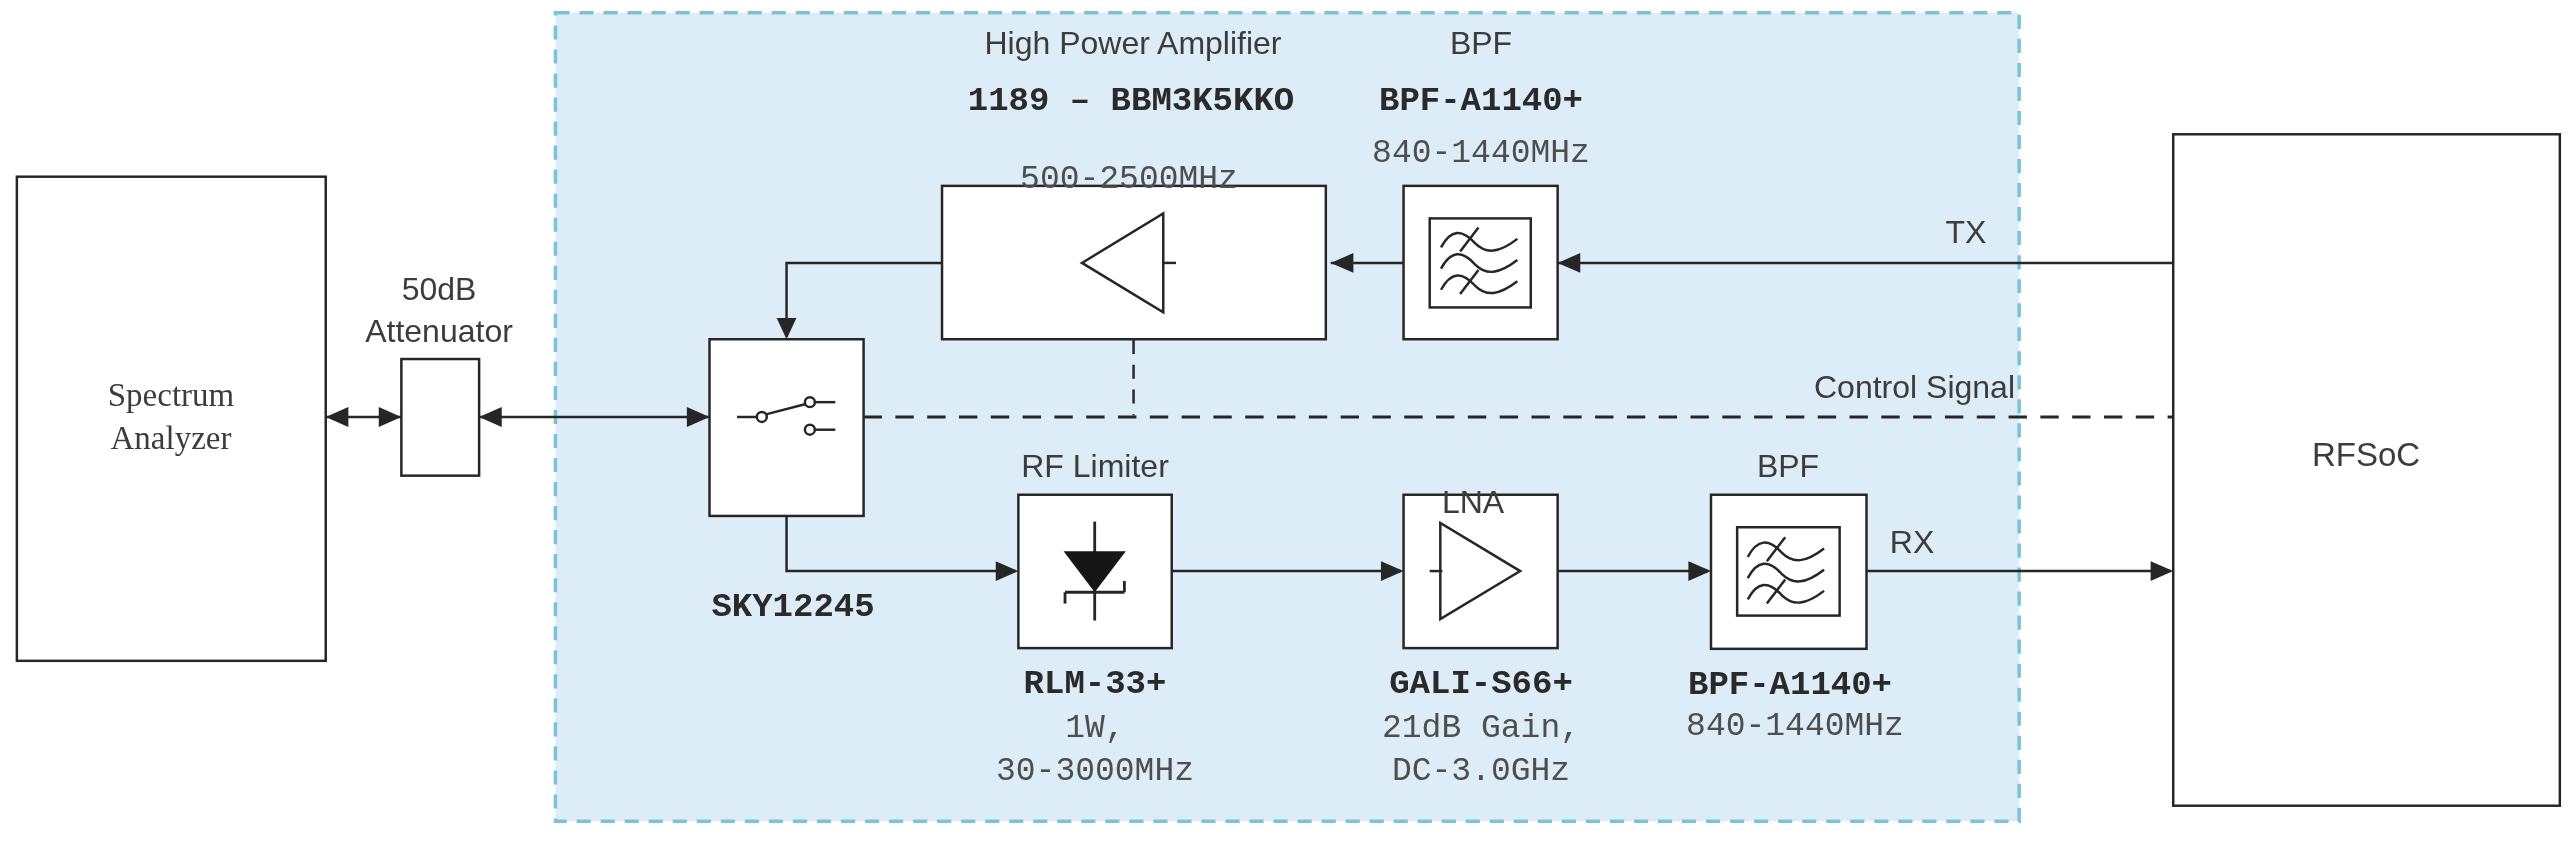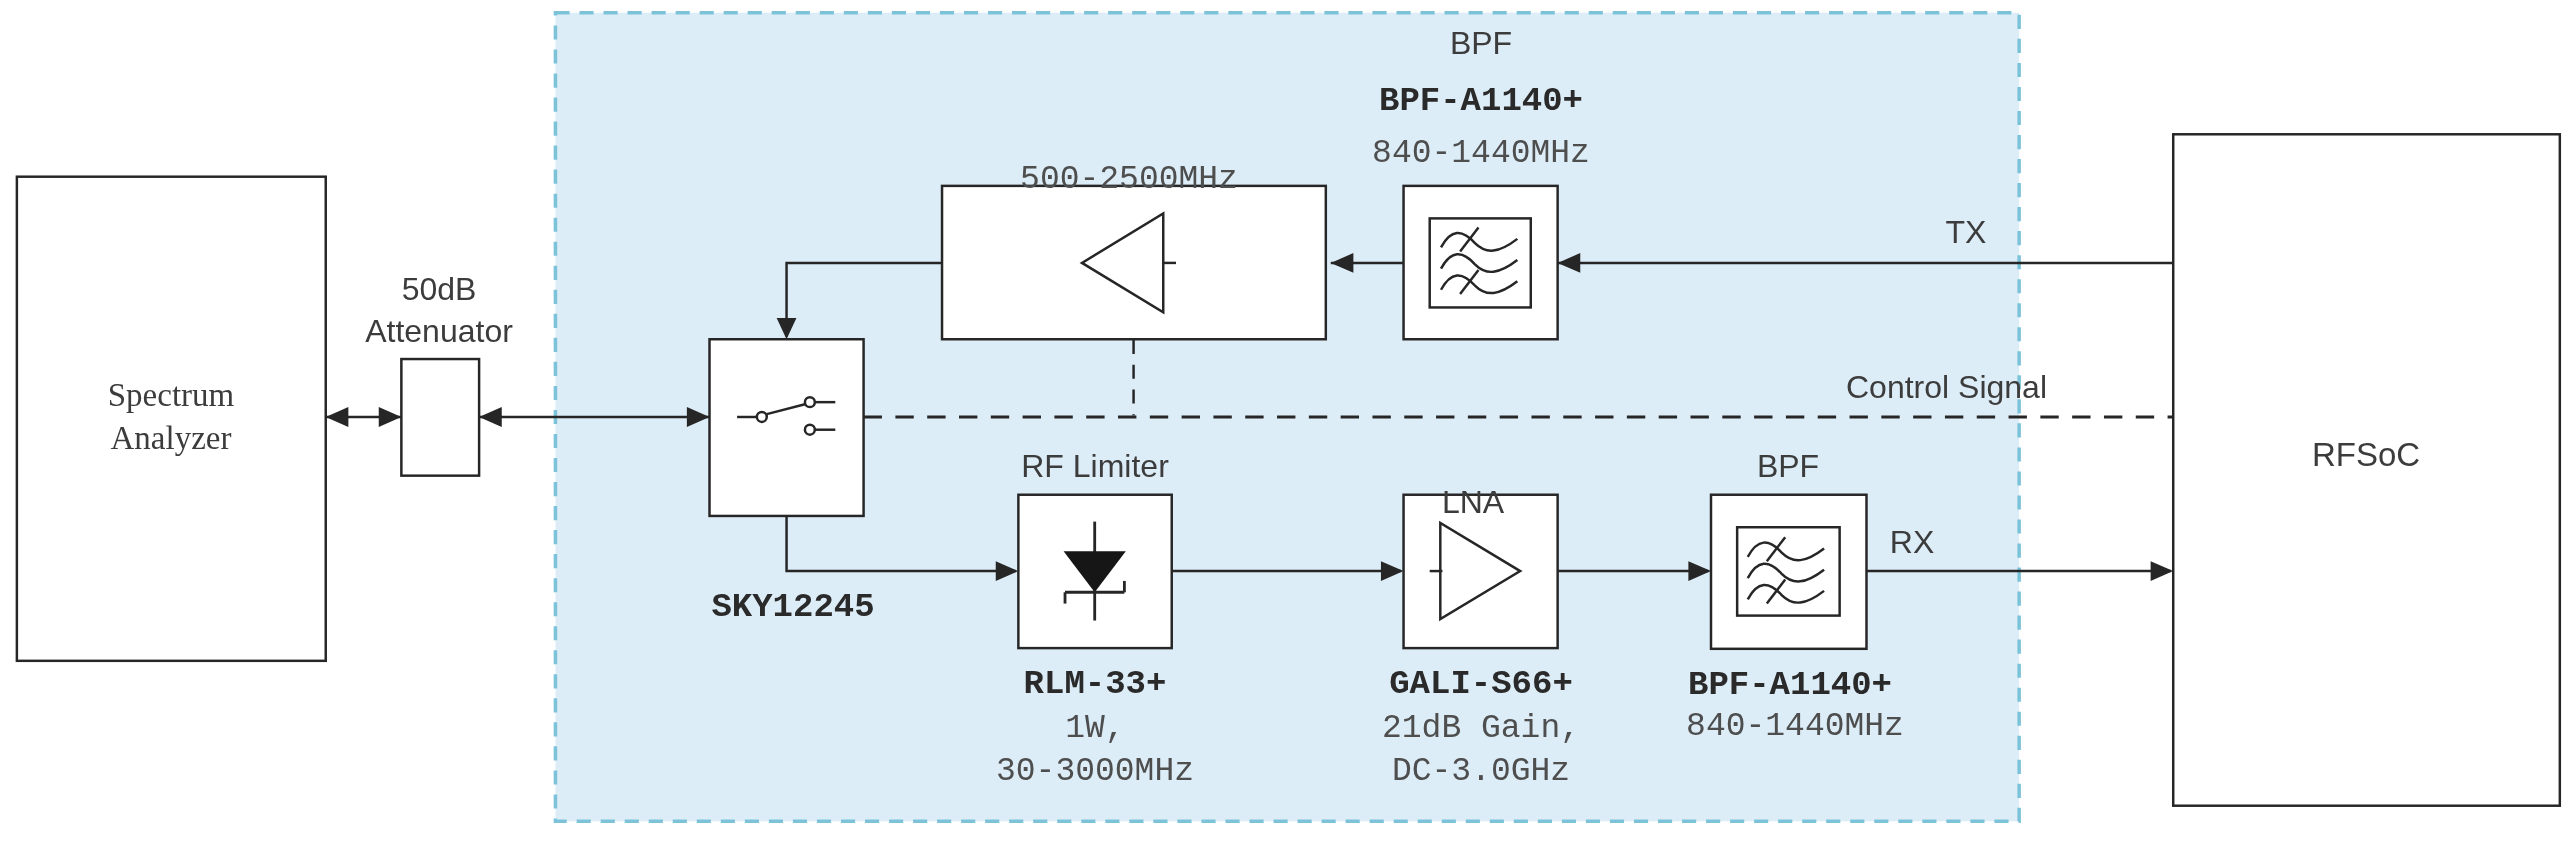--- a/index.html
+++ b/index.html
@@ -9,21 +9,21 @@
   }
   svg.layer{position:absolute;left:0;top:0;width:2576px;height:846px;}
   .lbl{
     position:absolute;transform:translate(-50%,-50%);
     text-align:center;white-space:pre-line;line-height:1.30;
   }
   .sans{font-family:"Liberation Sans",sans-serif;font-size:32px;color:#3c3c3c;}
   .sans-big{font-family:"Liberation Sans",sans-serif;font-size:33px;color:#3c3c3c;}
   .mono-b{font-family:"Liberation Mono","DejaVu Sans Mono",monospace;font-weight:bold;font-size:34px;color:#2a2a2a;}
   .mono{font-family:"Liberation Mono","DejaVu Sans Mono",monospace;font-size:33px;color:#4e4e4e;}
-  .r-anchor{transform:translate(-100%,-50%);text-align:left;margin-left:32px;}
+  .r-anchor{transform:translate(-100%,-50%);text-align:left;}
 </style>
 </head>
 <body>
 
 <div class="stage">
 
   <svg class="layer" viewBox="0 0 3643 1197" xmlns="http://www.w3.org/2000/svg">
 
     <rect x="785" y="18" width="2071" height="1144" fill="#dcedf7" stroke="#7cc3d9" stroke-width="5" stroke-dasharray="20 14"></rect>
 
@@ -110,20 +110,22 @@
       <path d="M2472,848 C2486,822 2502,822 2520,842 C2536,858 2554,856 2580,836"></path>
       <path d="M2499,854 L2525,820"></path>
     </g>
   </svg>
 
   <div class="lbl sans-big" style="left:171px;top:417px;font-family:Liberation Serif, serif;">Spectrum
 Analyzer</div>
   <div class="lbl sans" style="left:439px;top:311px;">50dB
 Attenuator</div>
 
+  <div class="lbl sans" style="left:1133px;top:44px;">High Power Amplifier</div>
+  <div class="lbl mono-b" style="left:1131px;top:101px;">1189 – BBM3K5KKO</div>
   <div class="lbl mono" style="left:1129px;top:154px;margin-top:26px;">500-2500MHz</div>
 
   <div class="lbl sans" style="left:1481px;top:44px;">BPF</div>
   <div class="lbl mono-b" style="left:1481px;top:101px;">BPF-A1140+</div>
   <div class="lbl mono" style="left:1481px;top:154px;">840-1440MHz</div>
 
   <div class="lbl mono-b" style="left:793px;top:607px;">SKY12245</div>
 
   <div class="lbl sans" style="left:1095px;top:467px;">RF Limiter</div>
   <div class="lbl mono-b" style="left:1095px;top:684px;font-family:Liberation Mono, monospace;">RLM-33+</div>

